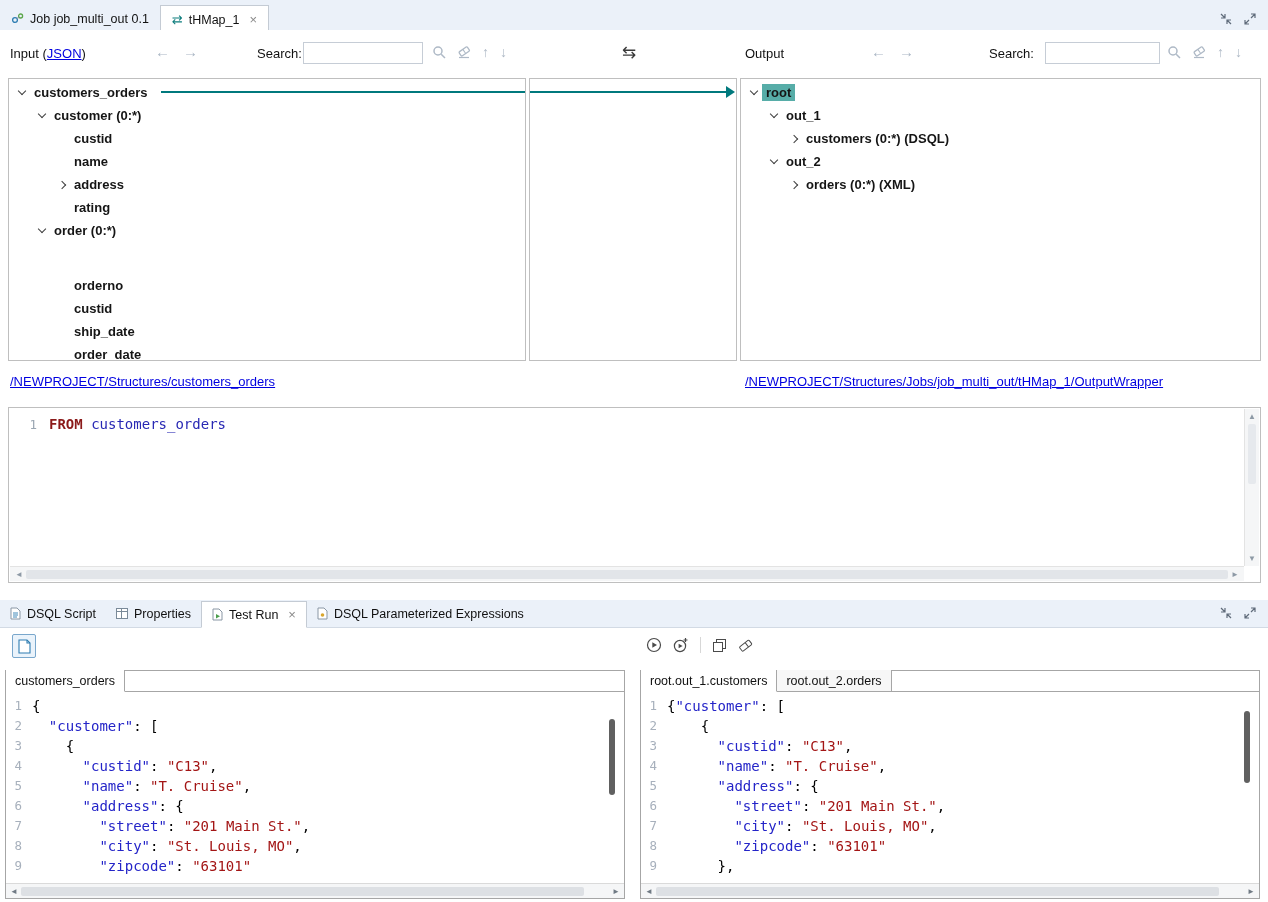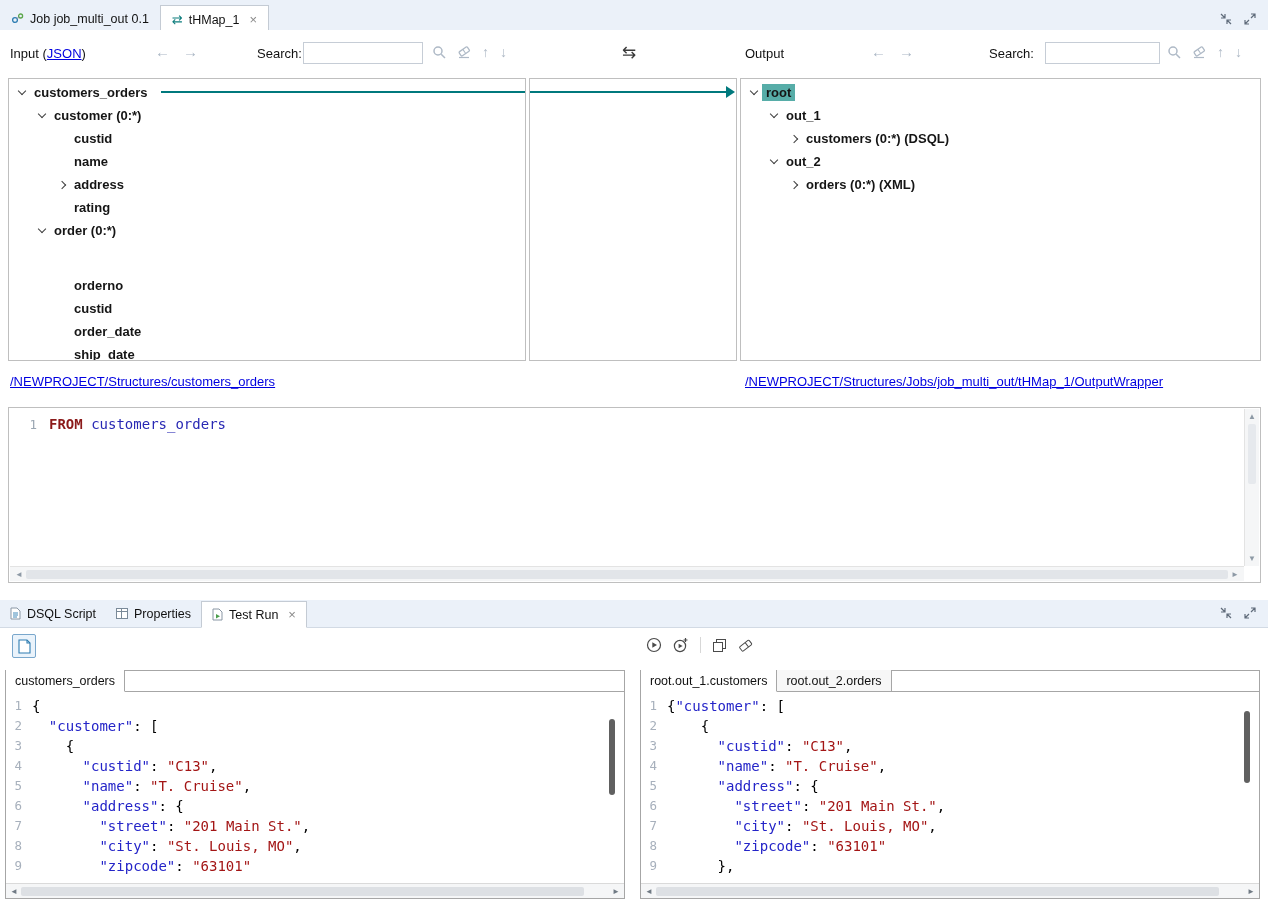--- a/index.html
+++ b/index.html
@@ -244,25 +244,25 @@
       <div class="trow" style="padding-left: 44px; margin-top: 32px;">
         <span class="chev-slot"></span>
         <span class="tlabel">orderno</span>
       </div>
       <div class="trow" style="padding-left: 44px;">
         <span class="chev-slot"></span>
         <span class="tlabel">custid</span>
       </div>
       <div class="trow" style="padding-left: 44px;">
         <span class="chev-slot"></span>
+        <span class="tlabel">ship_date</span>
+      </div>
+      <div class="trow" style="padding-left: 44px;">
+        <span class="chev-slot"></span>
         <span class="tlabel">order_date</span>
-      </div>
-      <div class="trow" style="padding-left: 44px;">
-        <span class="chev-slot"></span>
-        <span class="tlabel">ship_date</span>
       </div>
       <div class="trow" style="padding-left: 44px;">
         <span class="chev-slot">
           <i class="chev right"></i>
         </span>
         <span class="tlabel">items (0:*)</span>
       </div>
     </div>
 </div>
 <div class="pane" id="pane-mid">
@@ -347,20 +347,29 @@
   </div>
   <div class="btab active">
     <span style="display:inline-flex">
       <svg width="11" height="13" viewBox="0 0 11 13">
           <path d="M1 1h6l3 3v8H1z" fill="#fff" stroke="#8A97A5"></path>
           <path d="M4 6l4 2.2L4 10.4z" fill="#4C9E4C"></path>
         </svg>
     </span>
     <span>Test Run</span>
     <span class="closex">×</span>
+  </div>
+  <div class="btab">
+    <span style="display:inline-flex">
+      <svg width="11" height="13" viewBox="0 0 11 13">
+          <path d="M1 1h6l3 3v8H1z" fill="#fff" stroke="#8A97A5"></path>
+          <circle cx="5.5" cy="8" r="1.8" fill="#D9A62E"></circle>
+        </svg>
+    </span>
+    <span>DSQL Parameterized Expressions</span>
   </div>
   <div class="winbtns">
     <span>
       <svg width="12" height="12" viewBox="0 0 12 12" fill="none" stroke="#5F6B7A" stroke-width="1.2">
           <path d="M5 1v4H1M5 5 1 1M7 11V7h4M7 7l4 4"></path>
         </svg>
     </span>
     <span>
       <svg width="12" height="12" viewBox="0 0 12 12" fill="none" stroke="#5F6B7A" stroke-width="1.2">
           <path d="M7 1h4v4M11 1 7 5M5 11H1V7M1 11l4-4"></path>

